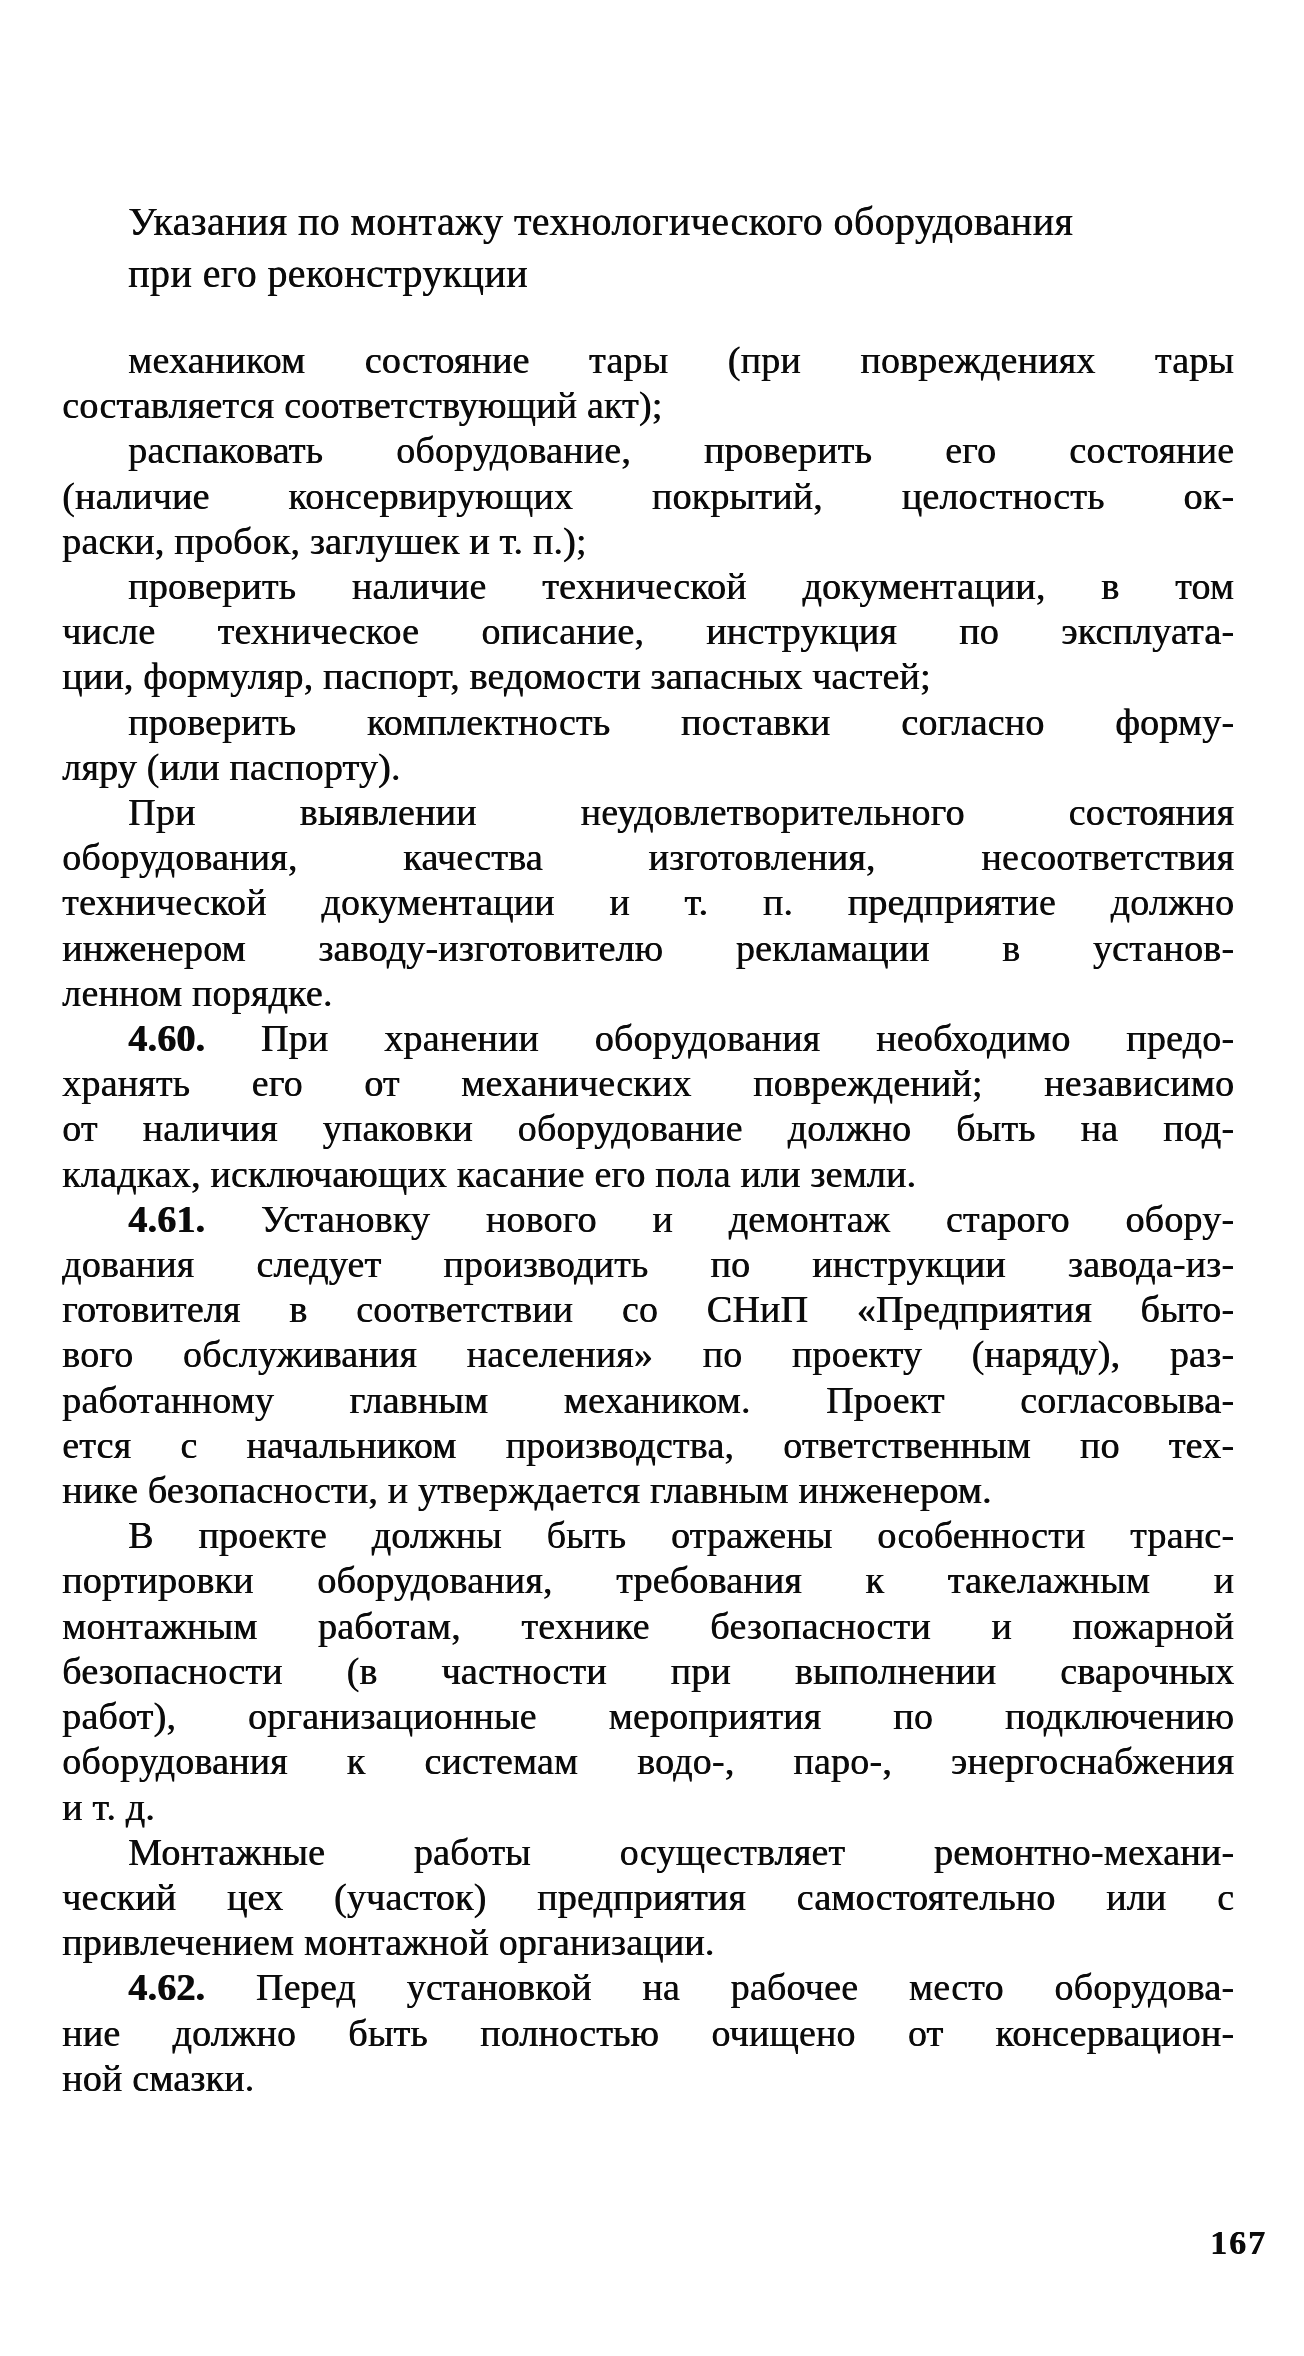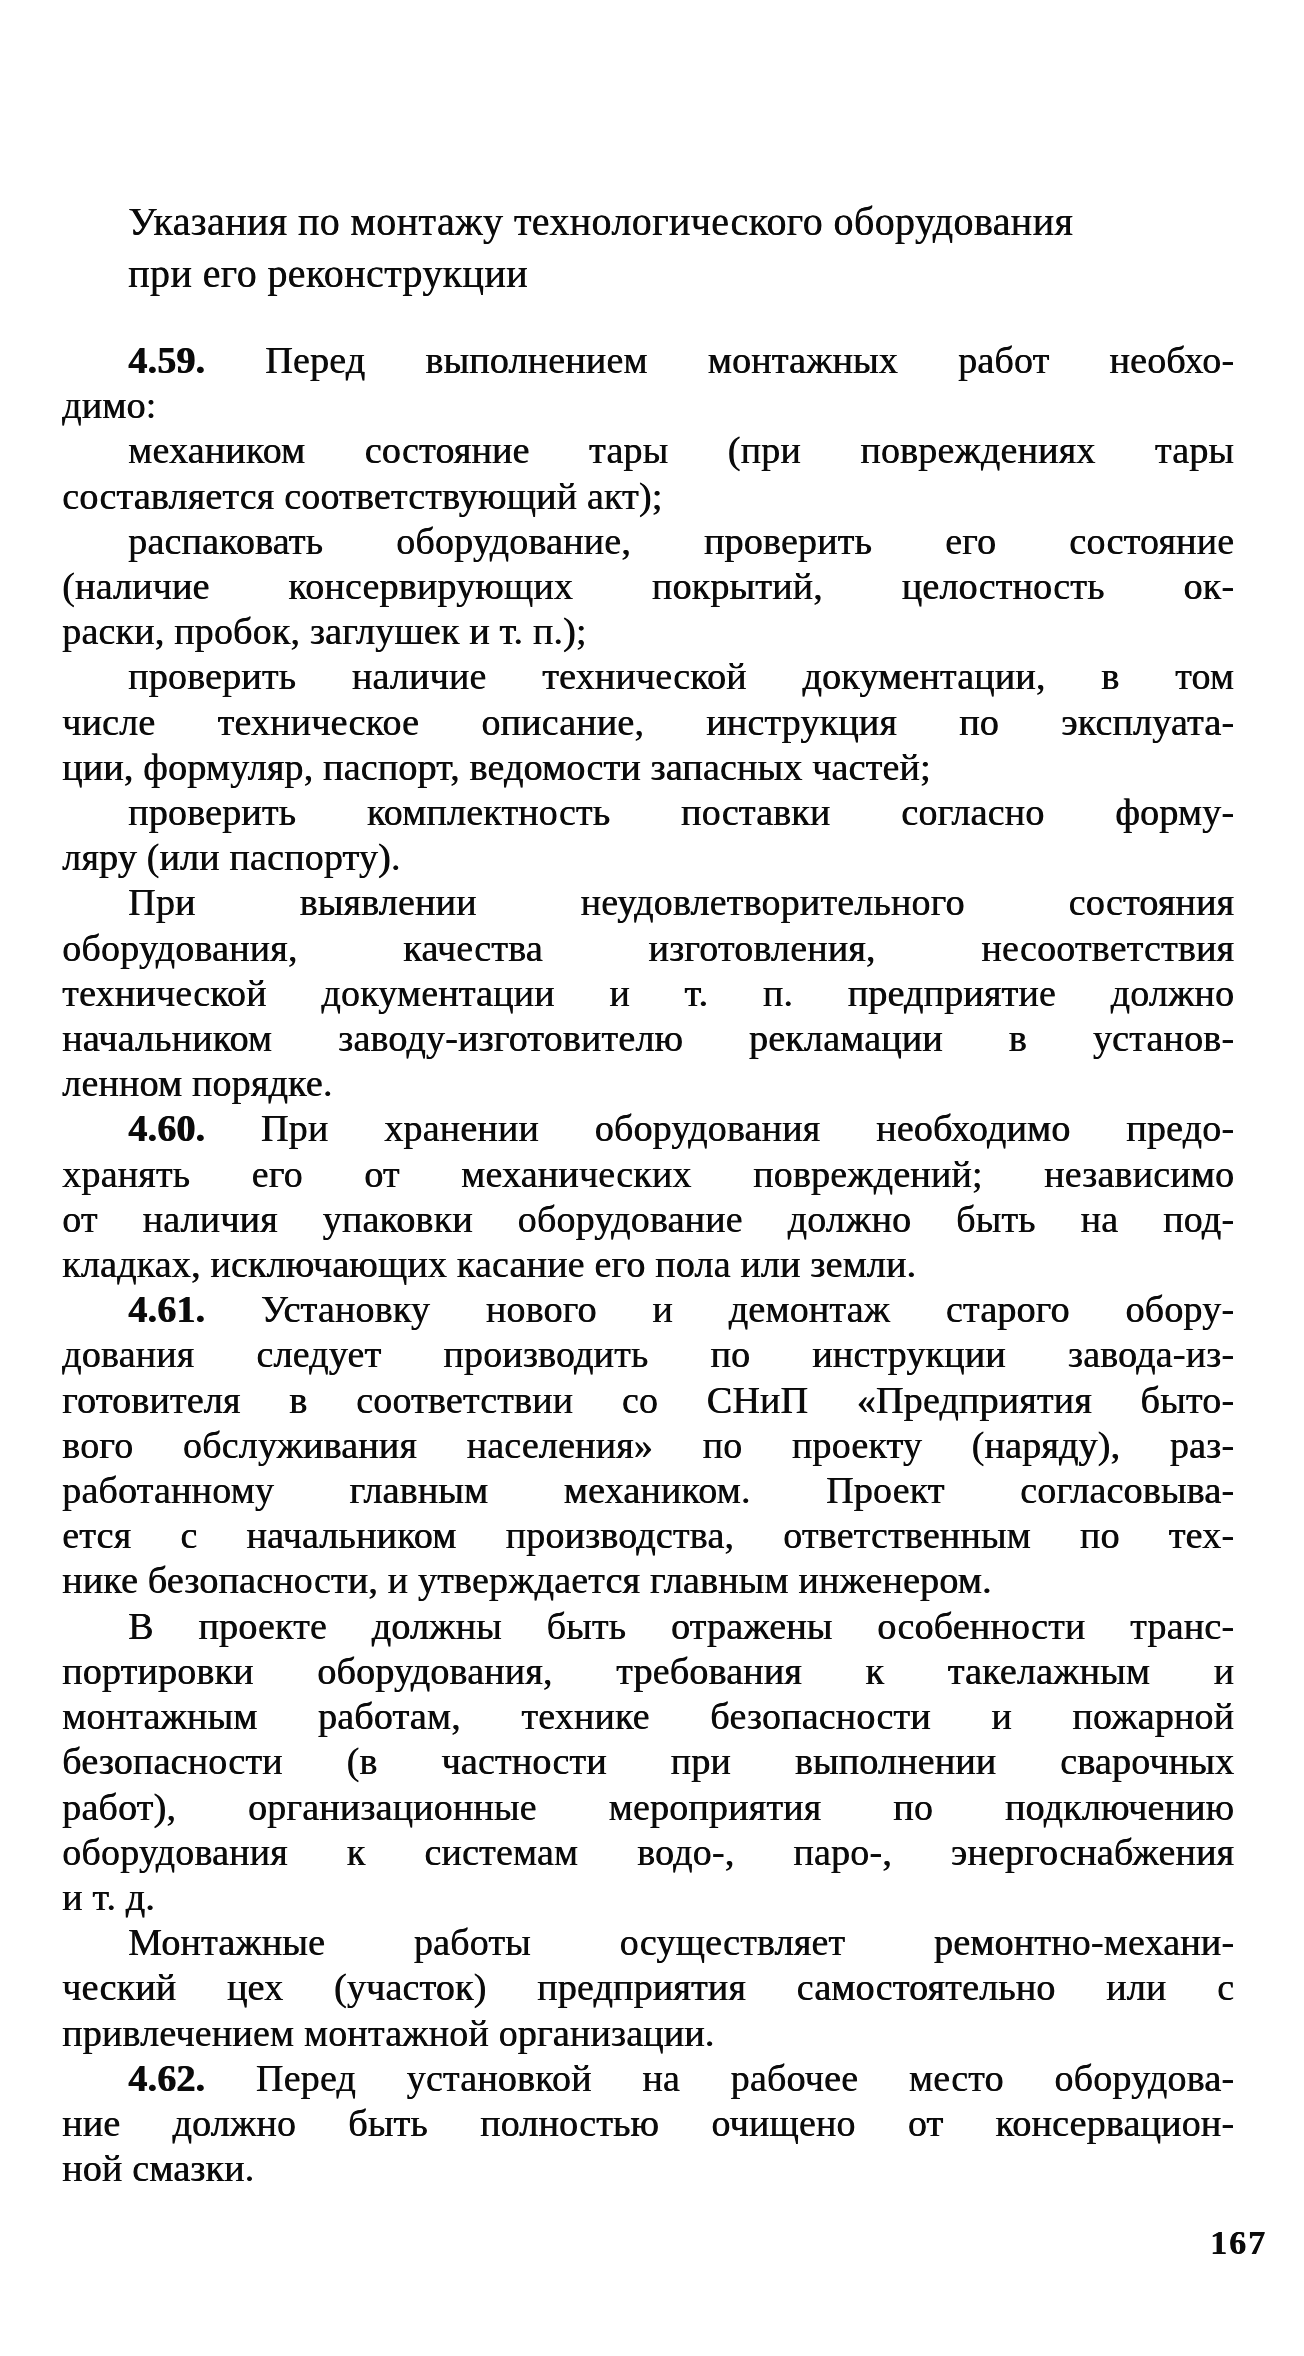--- a/index.html
+++ b/index.html
@@ -55,24 +55,20 @@
 
 <div class="page">
 
   <div class="heading">
     <div class="h-line">Указания по монтажу технологического оборудования</div>
     <div class="h-line">при его реконструкции</div>
   </div>
 
   <div class="body-text" id="body-text">
       <div class="para">
-        <div class="line para-first"><b class="num">4.59.</b> Перед выполнением монтажных работ необхо-</div>
-        <div class="line para-last">димо:</div>
-      </div>
-      <div class="para">
         <div class="line para-first">механиком состояние тары (при повреждениях тары</div>
         <div class="line para-last">составляется соответствующий акт);</div>
       </div>
       <div class="para">
         <div class="line para-first">распаковать оборудование, проверить его состояние</div>
         <div class="line">(наличие консервирующих покрытий, целостность ок-</div>
         <div class="line para-last">раски, пробок, заглушек и т. п.);</div>
       </div>
       <div class="para">
         <div class="line para-first">проверить наличие технической документации, в том</div>
@@ -80,21 +76,21 @@
         <div class="line para-last">ции, формуляр, паспорт, ведомости запасных частей;</div>
       </div>
       <div class="para">
         <div class="line para-first">проверить комплектность поставки согласно форму-</div>
         <div class="line para-last">ляру (или паспорту).</div>
       </div>
       <div class="para">
         <div class="line para-first">При выявлении неудовлетворительного состояния</div>
         <div class="line">оборудования, качества изготовления, несоответствия</div>
         <div class="line">технической документации и т. п. предприятие должно</div>
-        <div class="line">начальником заводу-изготовителю рекламации в установ-</div>
+        <div class="line">инженером заводу-изготовителю рекламации в установ-</div>
         <div class="line para-last">ленном порядке.</div>
       </div>
       <div class="para">
         <div class="line para-first"><b class="num">4.60.</b> При хранении оборудования необходимо предо-</div>
         <div class="line">хранять его от механических повреждений; независимо</div>
         <div class="line">от наличия упаковки оборудование должно быть на под-</div>
         <div class="line para-last">кладках, исключающих касание его пола или земли.</div>
       </div>
       <div class="para">
         <div class="line para-first"><b class="num">4.61.</b> Установку нового и демонтаж старого обору-</div>

